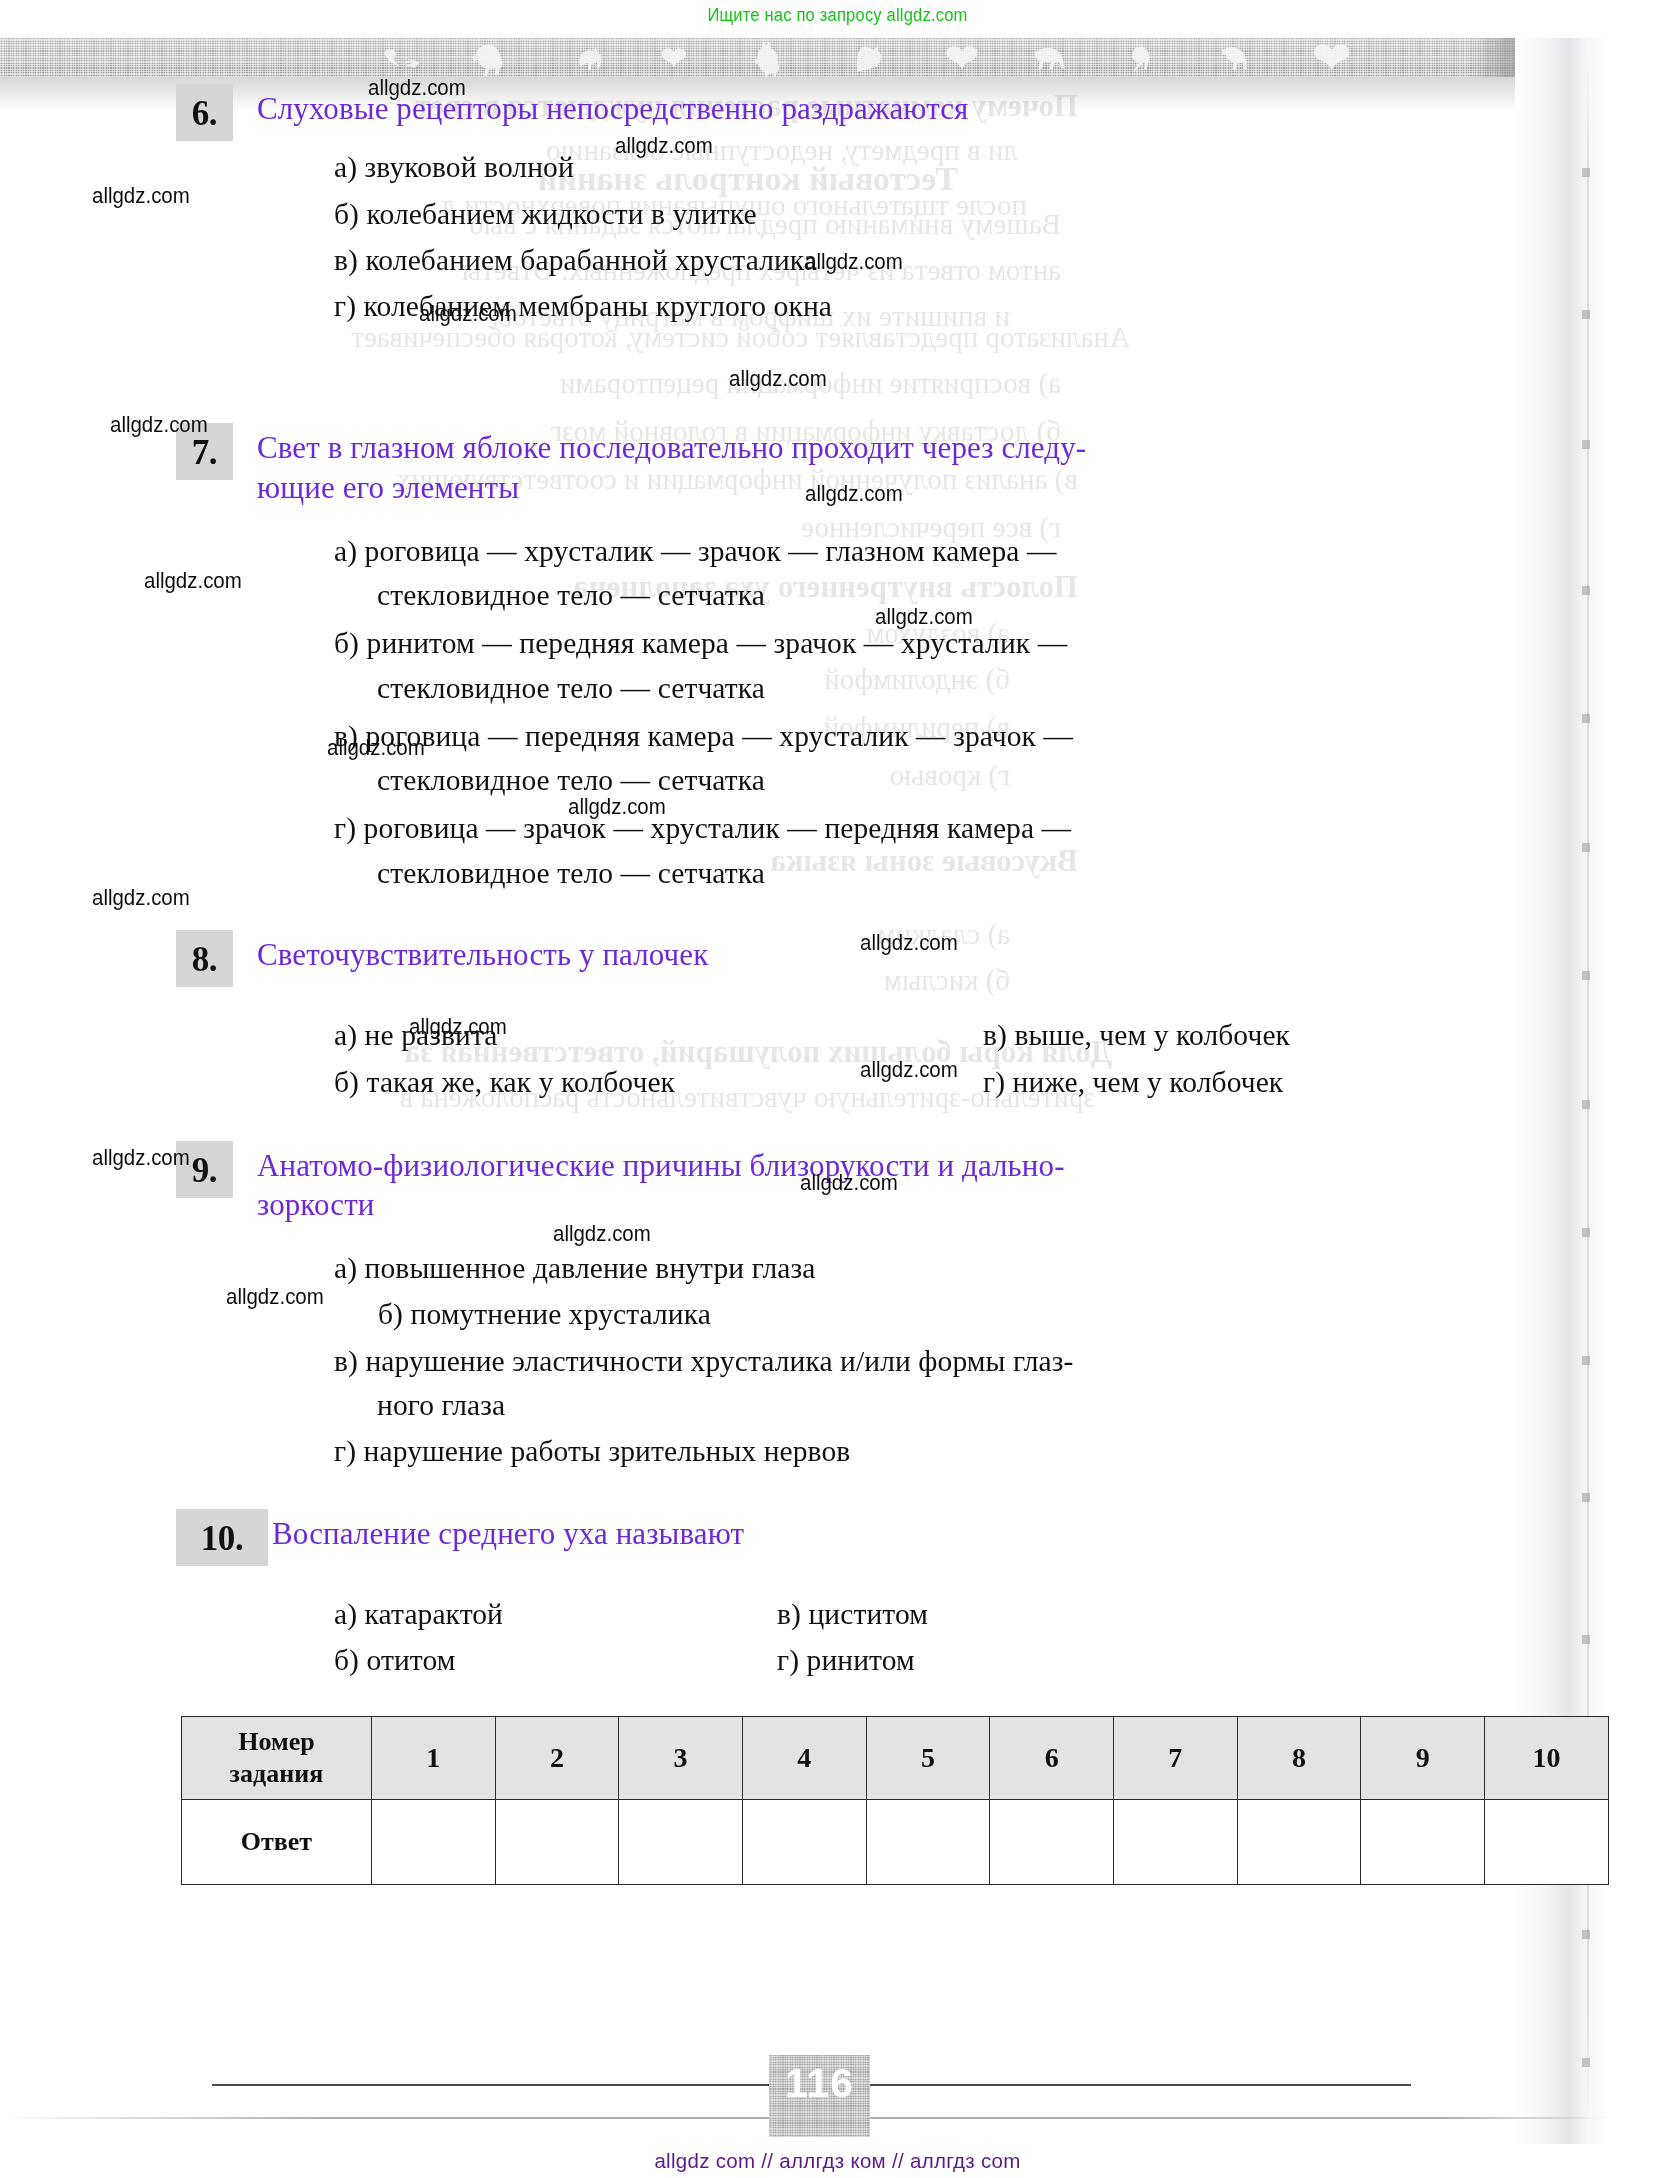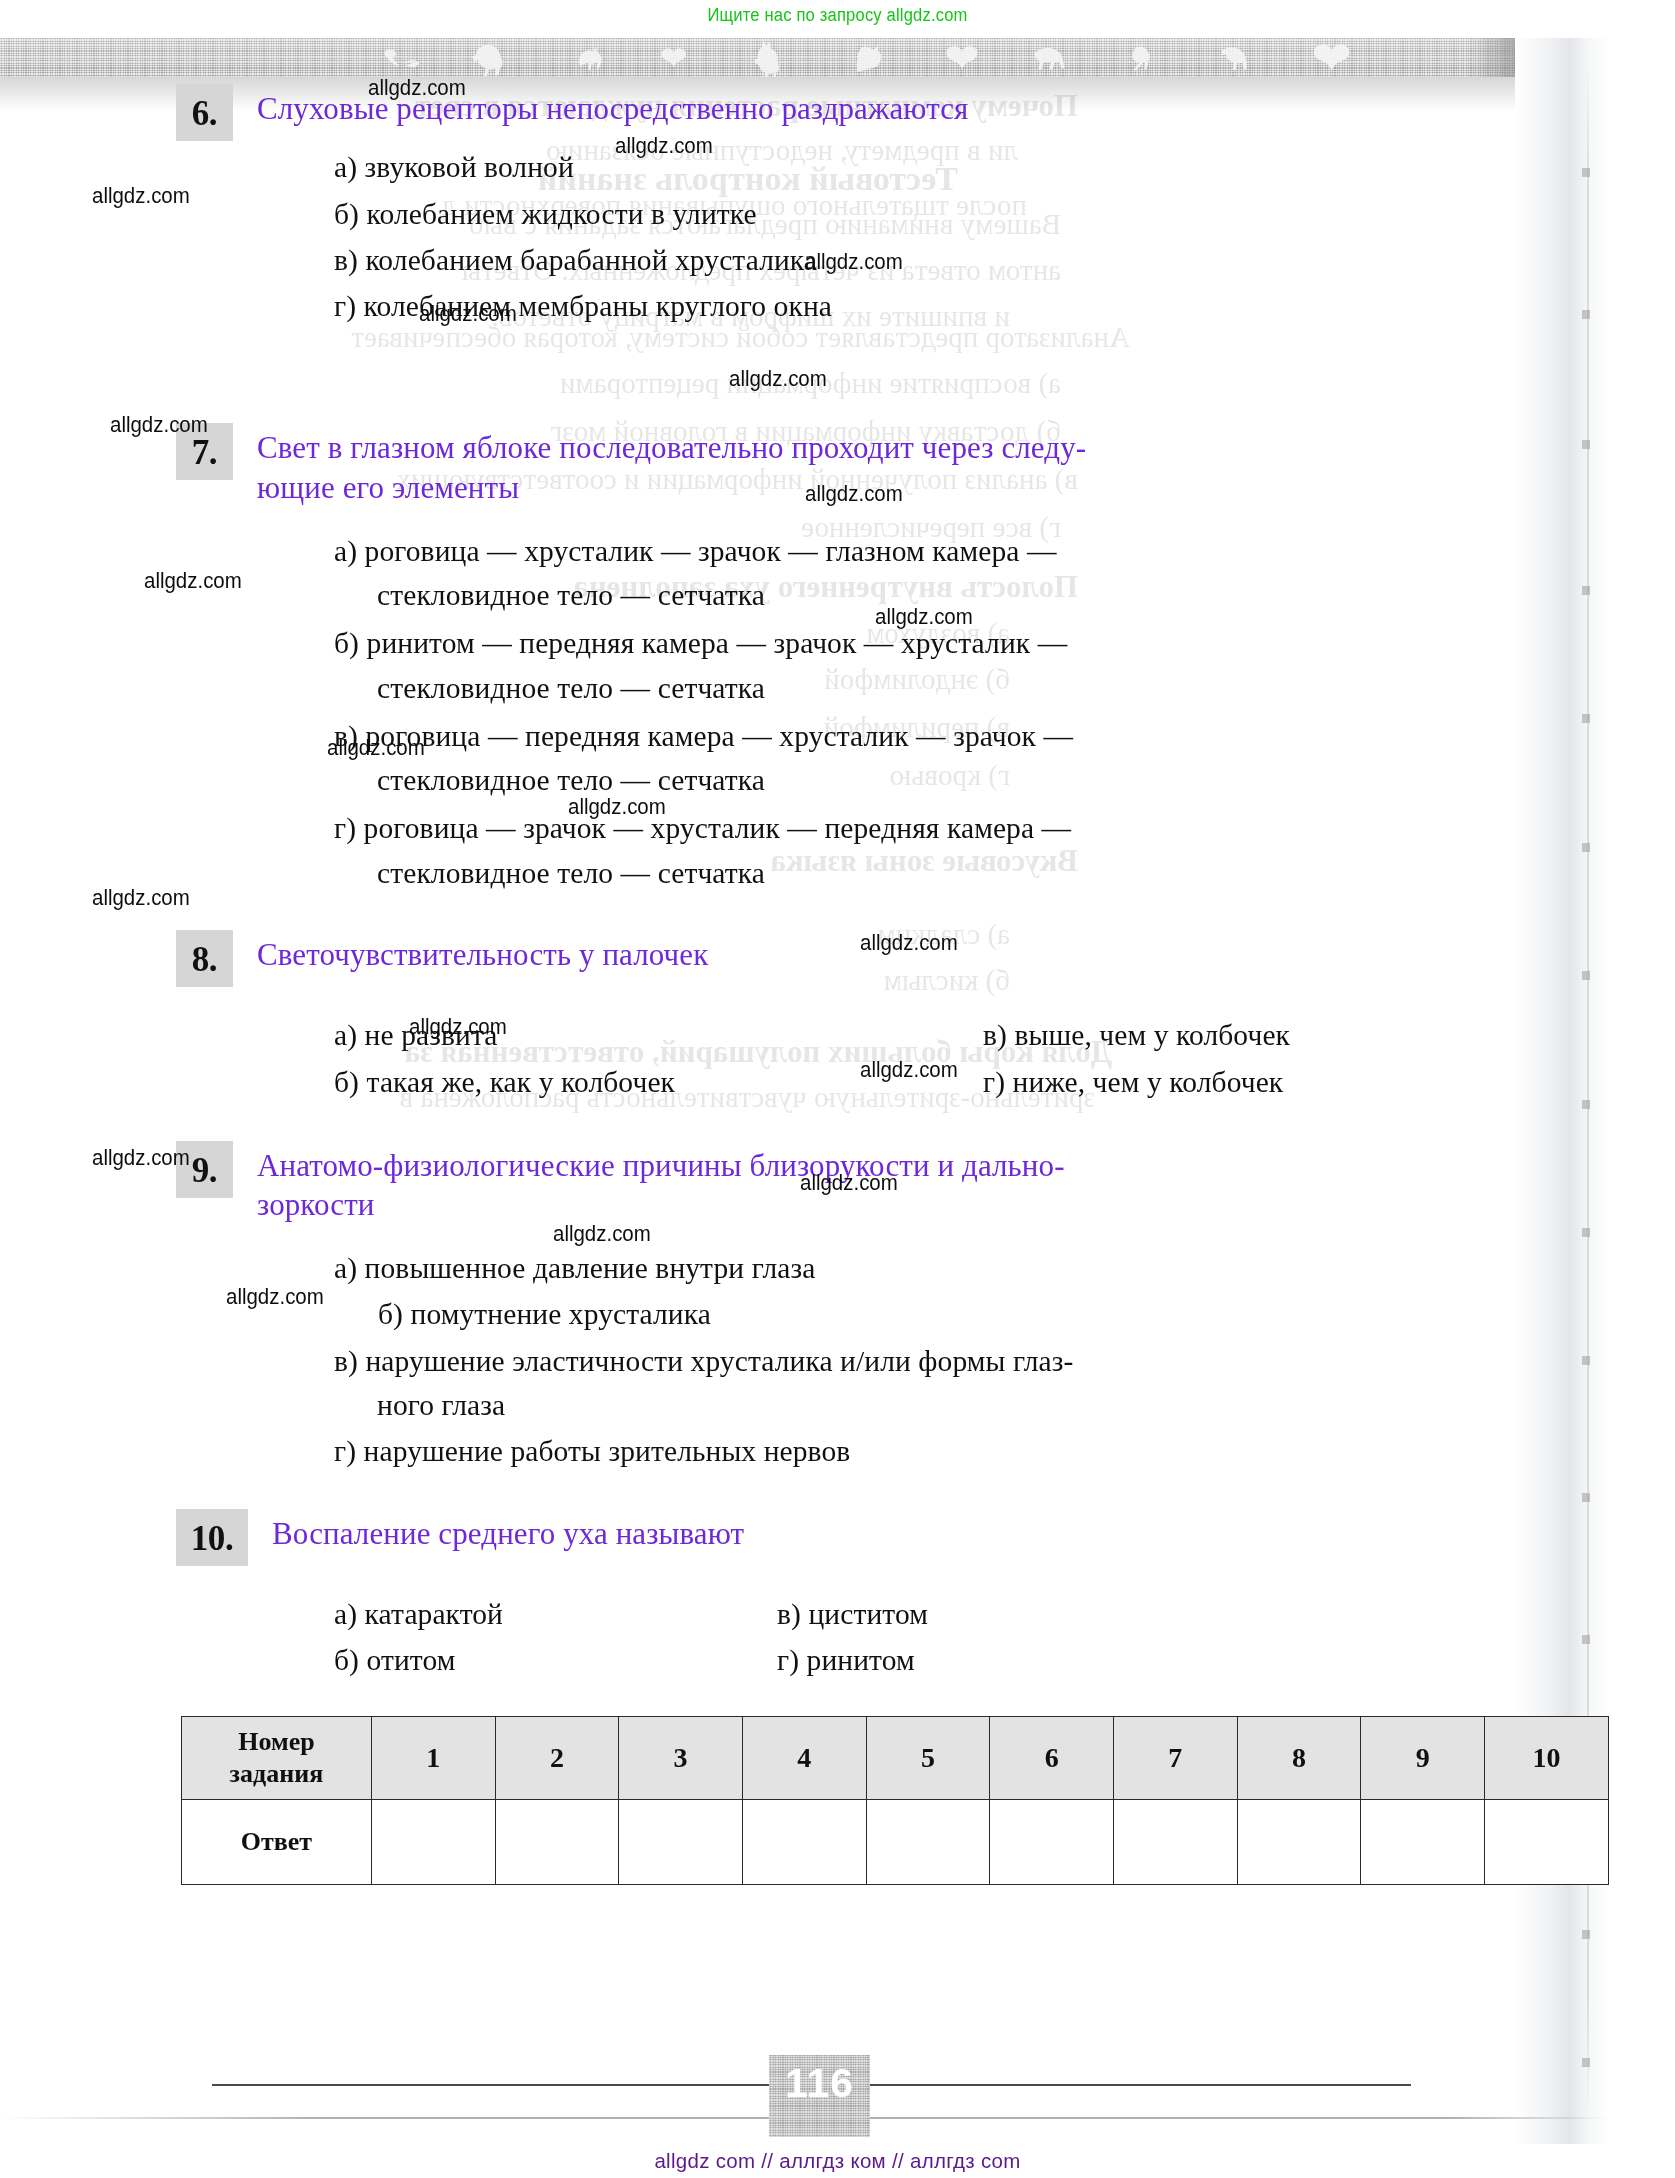--- a/index.html
+++ b/index.html
@@ -87,21 +87,21 @@
   .qblock{position:absolute;}
 
   .qnum{
     position:absolute;
     width:57px;height:57px;
     background:#d6d6d6;
     font-weight:bold;font-size:35px;color:#111;
     text-align:center;line-height:60px;
     letter-spacing:-0.4px;
   }
-  .qnum.wide{width:72px;}
+  .qnum.wide{width:92px;}
 
   .qtitle{
     position:absolute;
     font-weight:normal;font-size:31px;color:#6d28d9;
     line-height:1.26;letter-spacing:0.1px;
     white-space:nowrap;
   }
 
   .opt{
     position:absolute;

